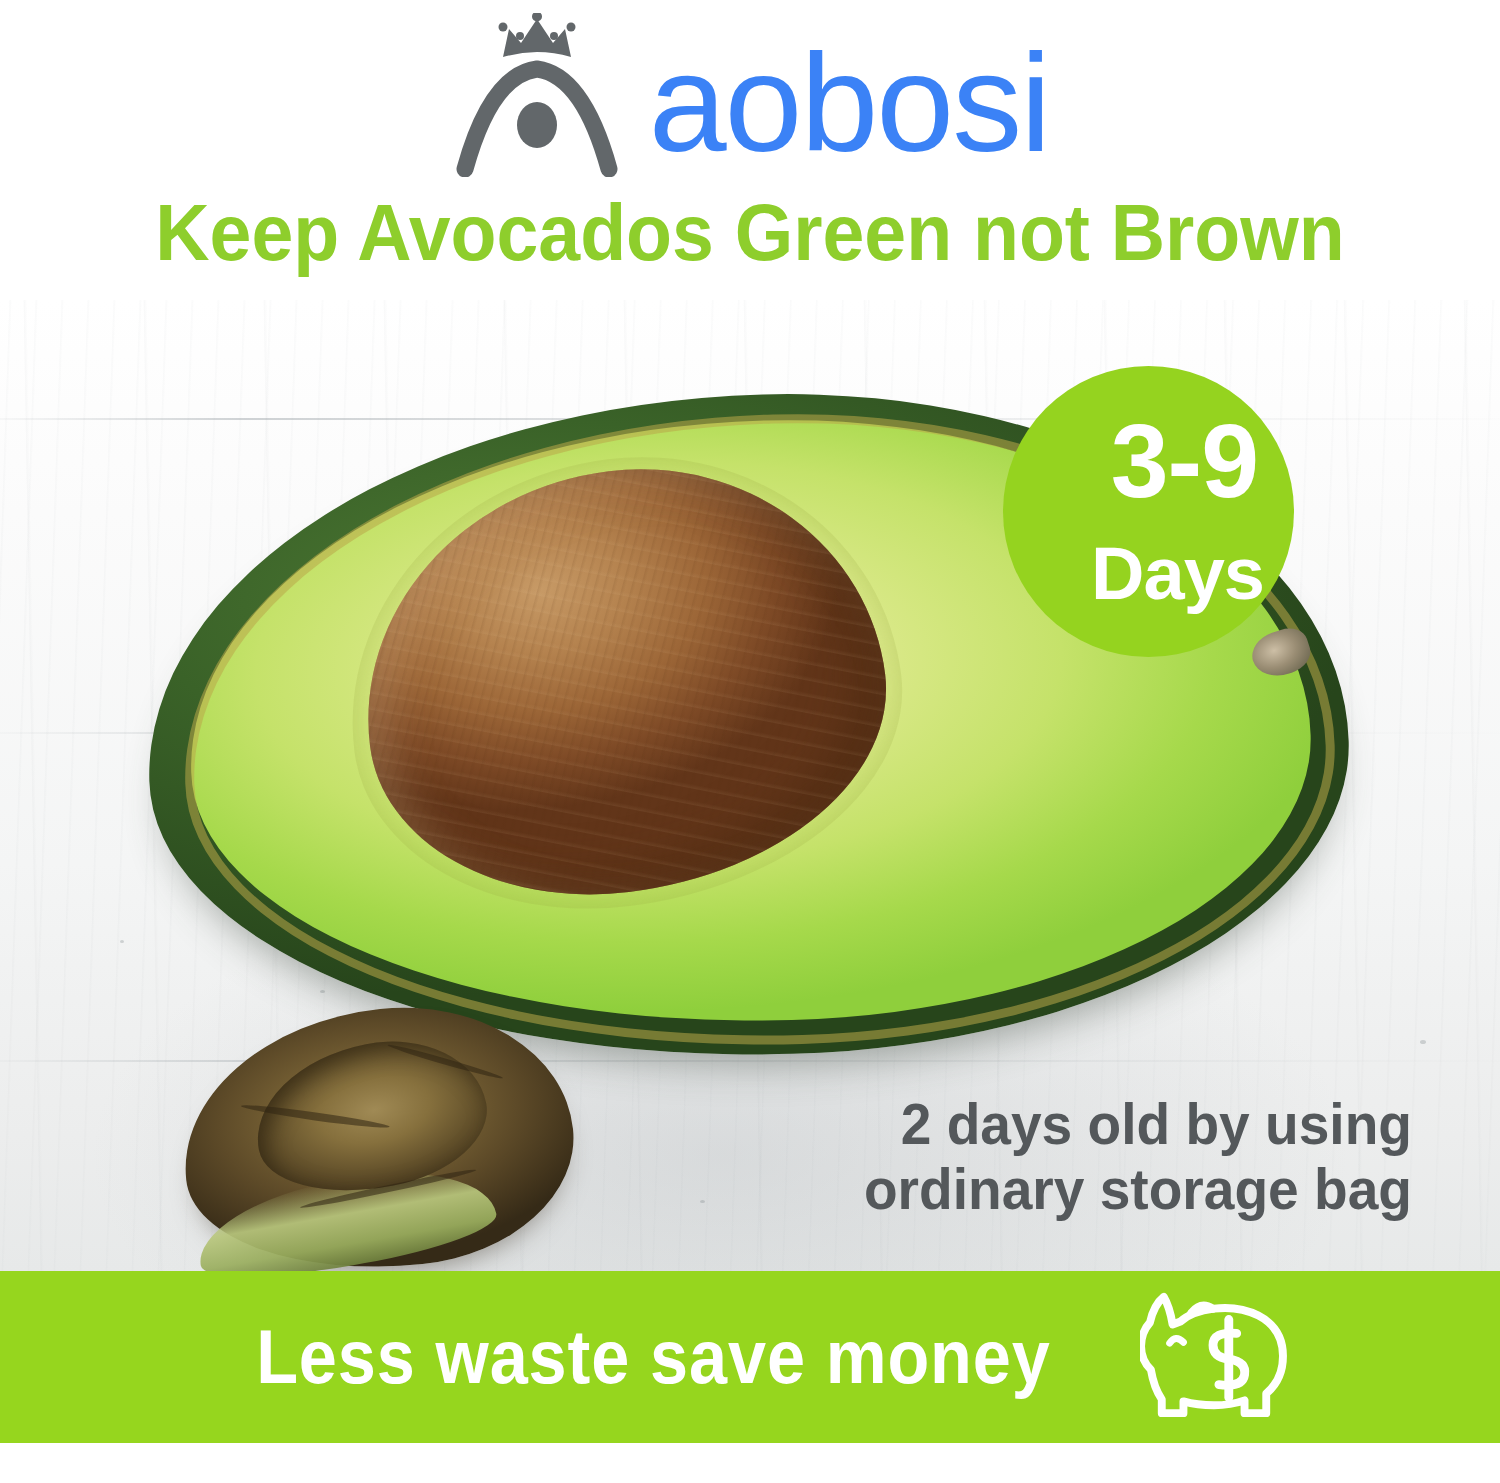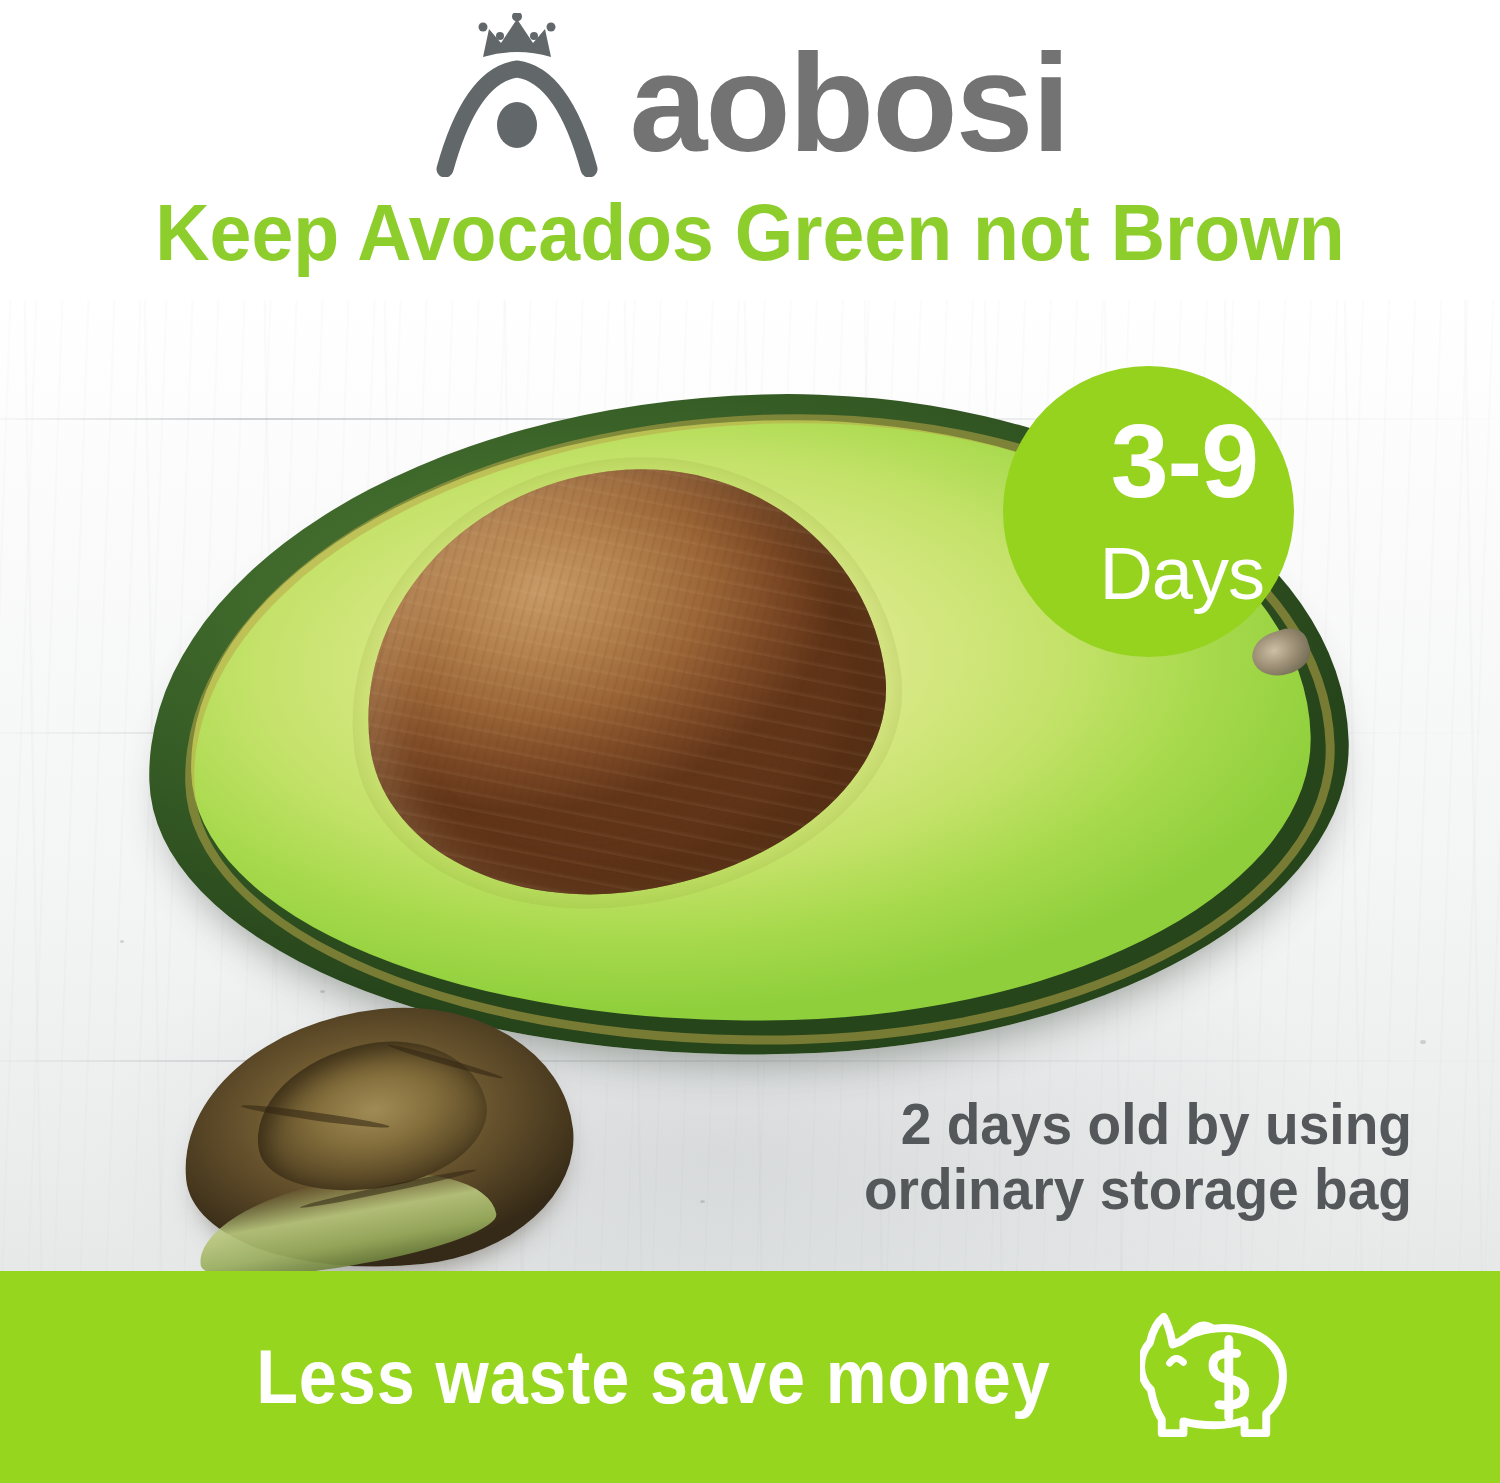--- a/index.html
+++ b/index.html
@@ -207,22 +207,22 @@
     height: 190px;
     display: flex;
     align-items: center;
     justify-content: center;
     gap: 26px;
   }
   .logo-mark { width: 172px; height: 164px; display: block; }
   .logo-word {
     font-size: 140px;
     line-height: 1;
-    font-weight: 700;
-    color: #737373;
+    font-weight: 400;
+    color: #3b82f6;
     letter-spacing: -2px;
     margin-top: 16px;
   }
 
   
   .headline {
     position: absolute;
     left: 0; top: 193px;
     width: 1500px;
     text-align: center;
@@ -257,21 +257,21 @@
     font-size: 104px;
     line-height: 0.92;
     font-weight: 700;
     letter-spacing: -1px;
     margin-bottom: 2px;
     margin-right: 6px;
   }
   .days-word {
     font-size: 74px;
     line-height: 0.95;
-    font-weight: 400;
+    font-weight: 700;
     letter-spacing: -1px;
   }
 
   
   .caption {
     position: absolute;
     right: 88px;
     top: 1092px;
     width: 700px;
     text-align: right;
@@ -284,21 +284,21 @@
     transform-origin: right center;
   }
   .caption-line { display: block; white-space: nowrap; }
 
   
   .bottom-bar {
     position: absolute;
     left: 0;
     top: 1271px;
     width: 1500px;
-    height: 212px;
+    height: 172px;
     background: #96d61e;
     display: flex;
     align-items: center;
     justify-content: center;
     gap: 46px;
   }
   .bar-text {
     color: #ffffff;
     font-size: 76px;
     line-height: 1;

